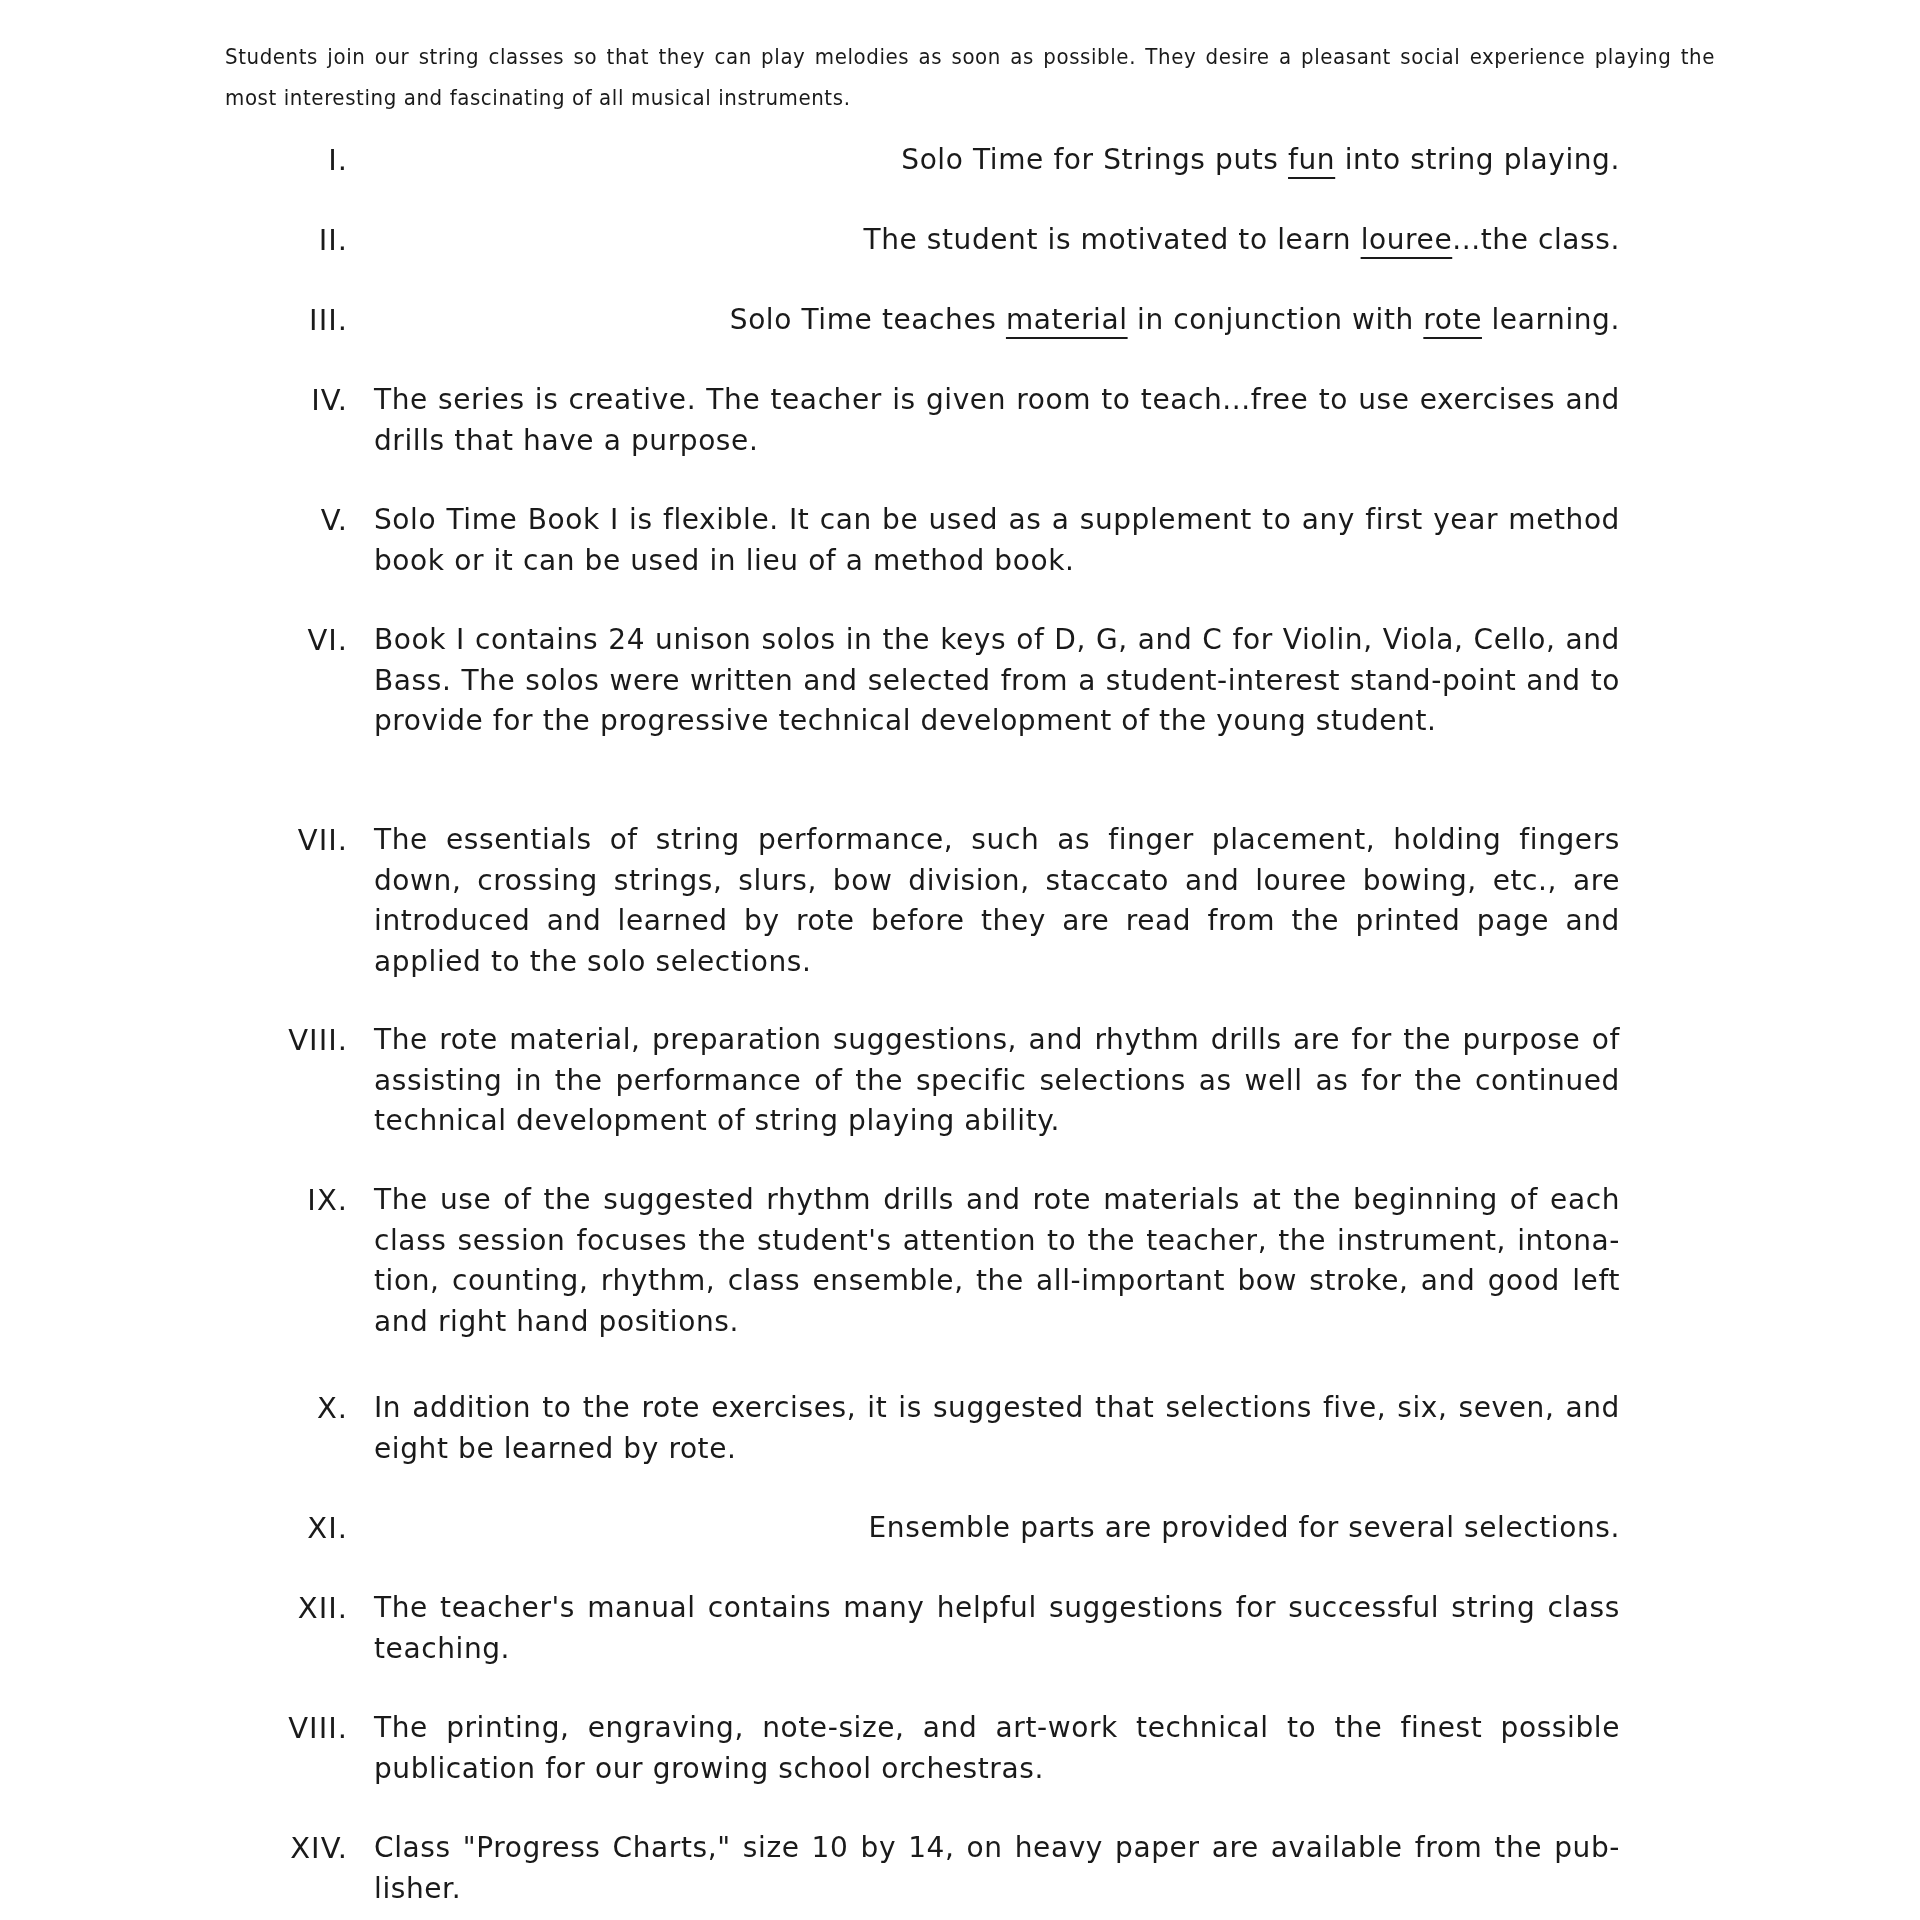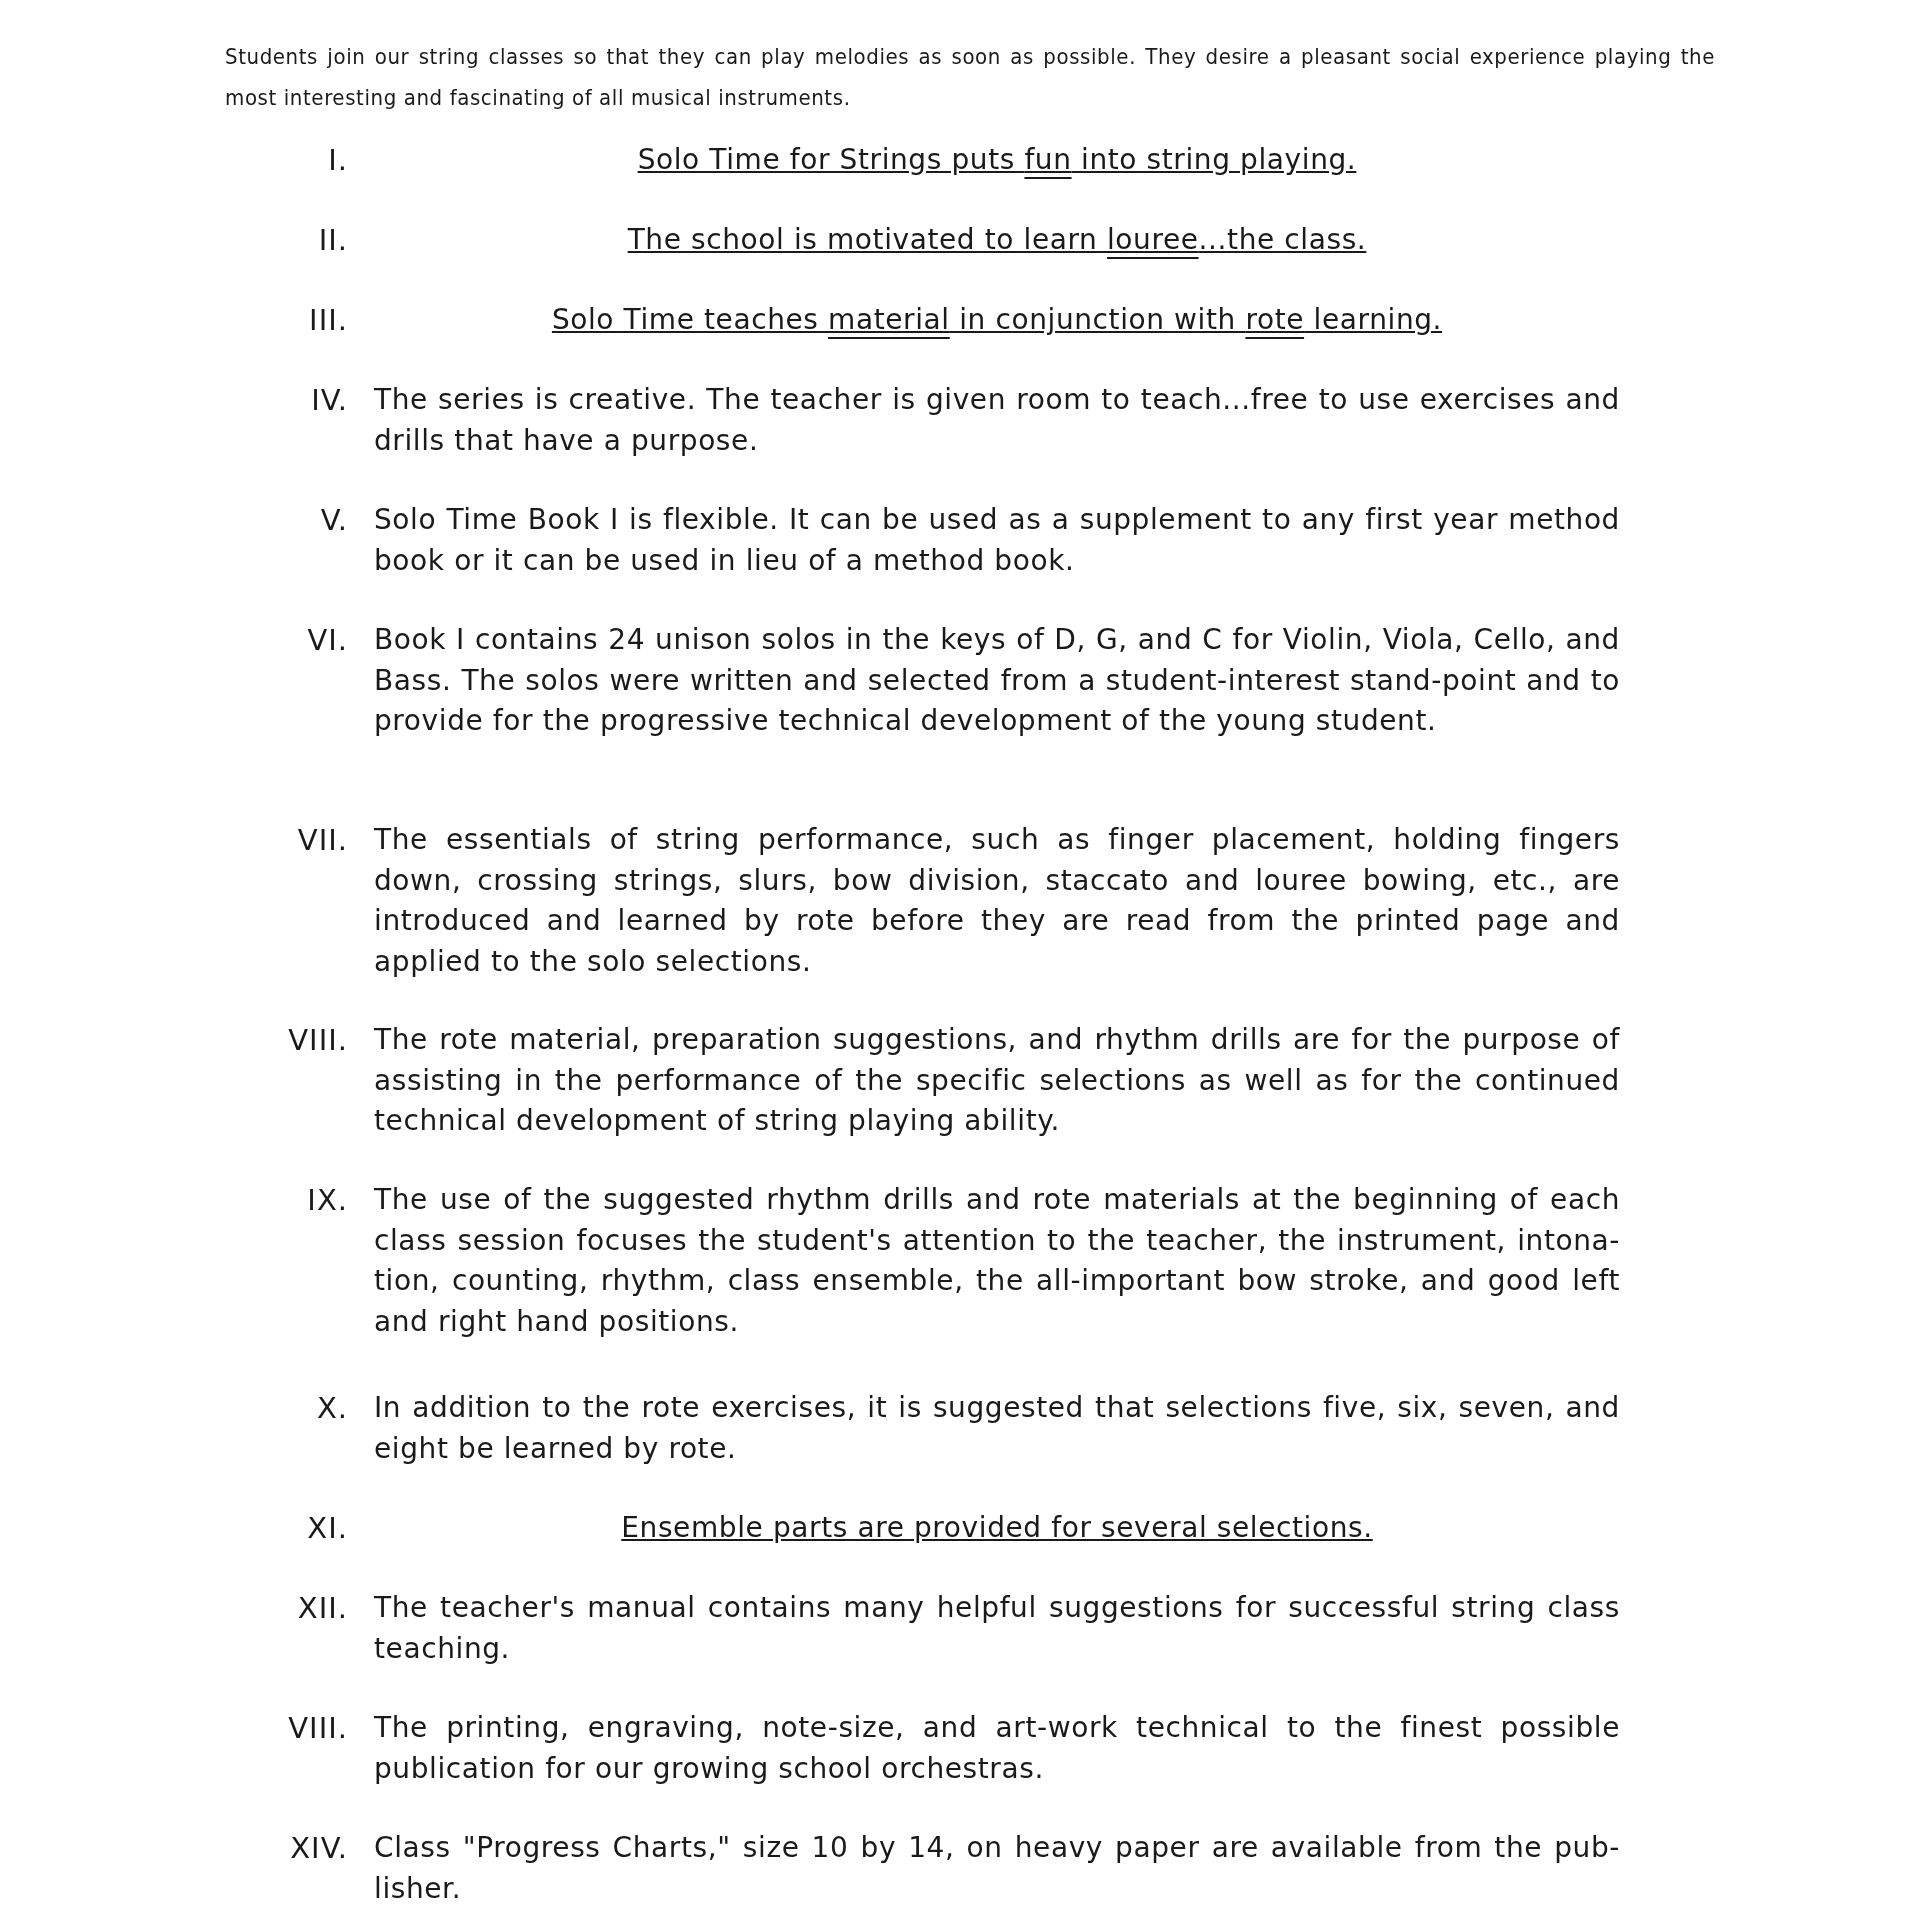--- a/index.html
+++ b/index.html
@@ -21,36 +21,36 @@
   .numeral {
     position: absolute; right: calc(1920px - 348px);
     font-size: 29px; line-height: 40px; letter-spacing: 1px;
     text-align: right; white-space: nowrap;
   }
   .text {
     position: absolute; left: 374px; width: 1246px;
     font-size: 28px; line-height: 40.5px; letter-spacing: 0.6px;
     text-align: justify;
   }
-  .text.single { text-align: center; text-decoration: underline; }
+  .text.single { text-align: right; }
   .u { text-decoration: underline; text-underline-offset: 8px; text-decoration-thickness: 2px; }
 </style>
 </head>
 <body>
 
 <div>
   <p class="intro">Students join our string classes so that they can play melodies as soon as possible.  They desire a pleasant social experience playing the most interesting and fascinating of all musical instruments.</p>
   <div class="items" id="items">
       <div class="item" style="top: 10px;">
         <span class="numeral">I.</span>
         <div class="text single"><span>Solo Time for Strings puts </span><span class="u">fun</span><span> into string playing.</span></div>
       </div>
       <div class="item" style="top: 90px;">
         <span class="numeral">II.</span>
-        <div class="text single"><span>The school is motivated to learn </span><span class="u">louree</span><span>...the class.</span></div>
+        <div class="text single"><span>The student is motivated to learn </span><span class="u">louree</span><span>...the class.</span></div>
       </div>
       <div class="item" style="top: 170px;">
         <span class="numeral">III.</span>
         <div class="text single"><span>Solo Time teaches </span><span class="u">material</span><span> in conjunction with </span><span class="u">rote</span><span> learning.</span></div>
       </div>
       <div class="item" style="top: 250px;">
         <span class="numeral">IV.</span>
         <div class="text"><span>The series is creative.  The teacher is given room to teach...free to use exercises and drills that have a purpose.</span></div>
       </div>
       <div class="item" style="top: 370px;">

